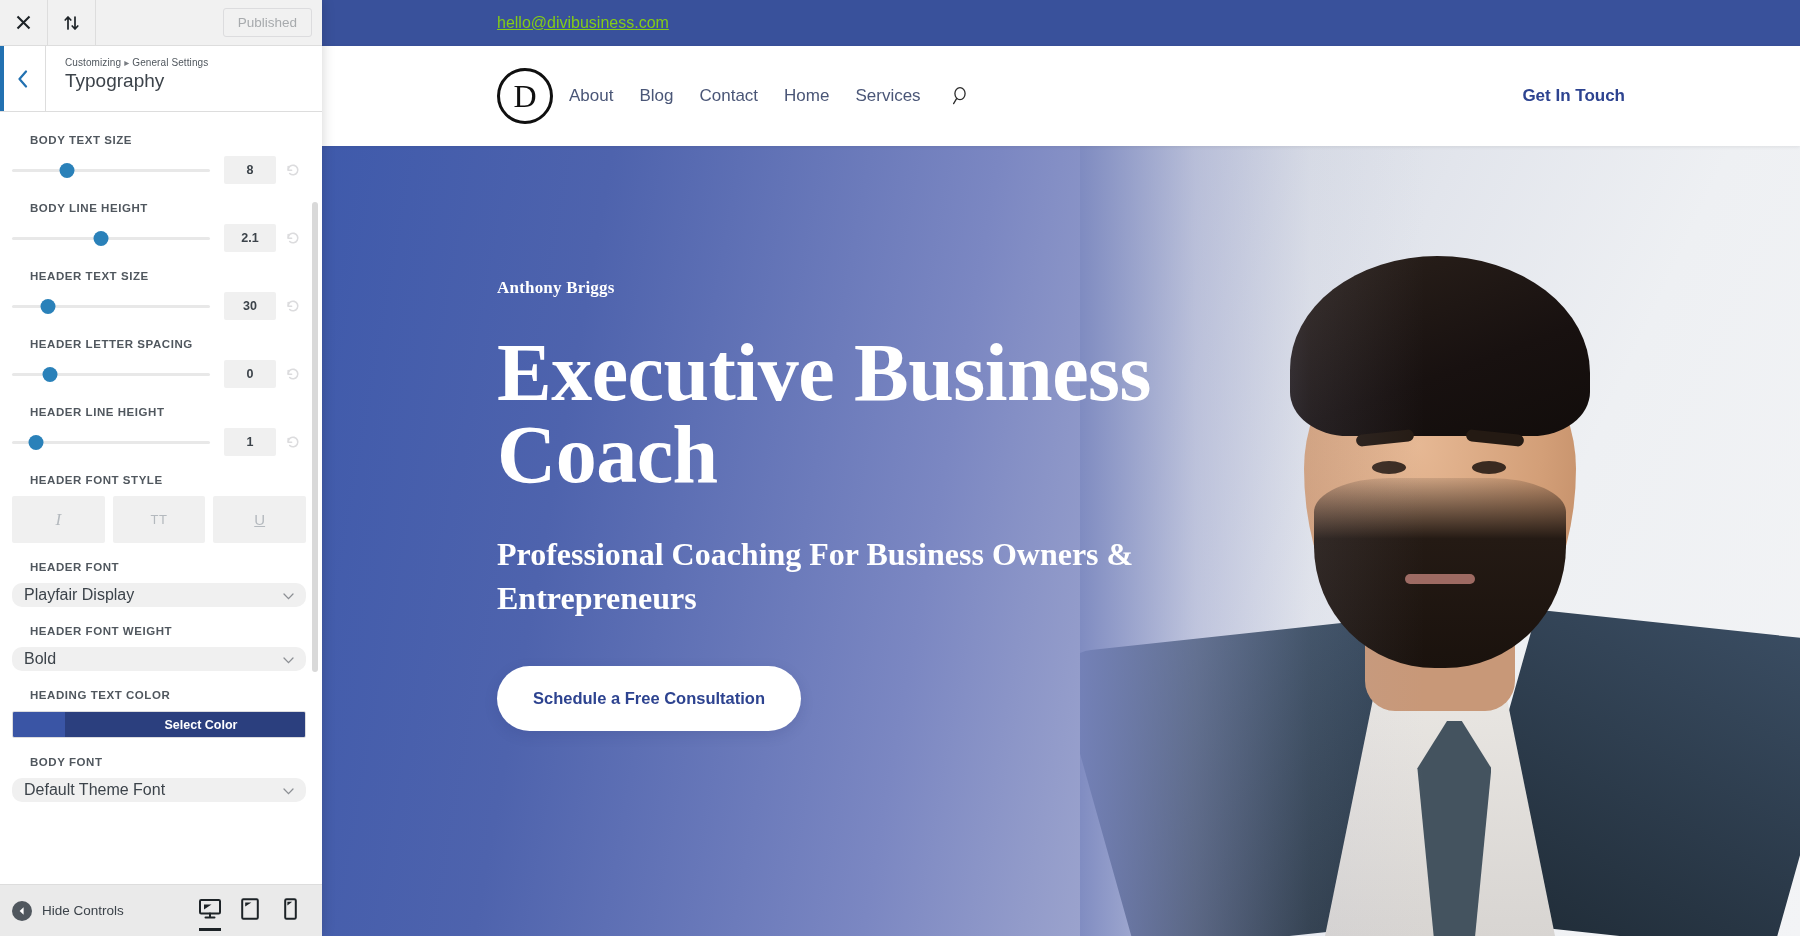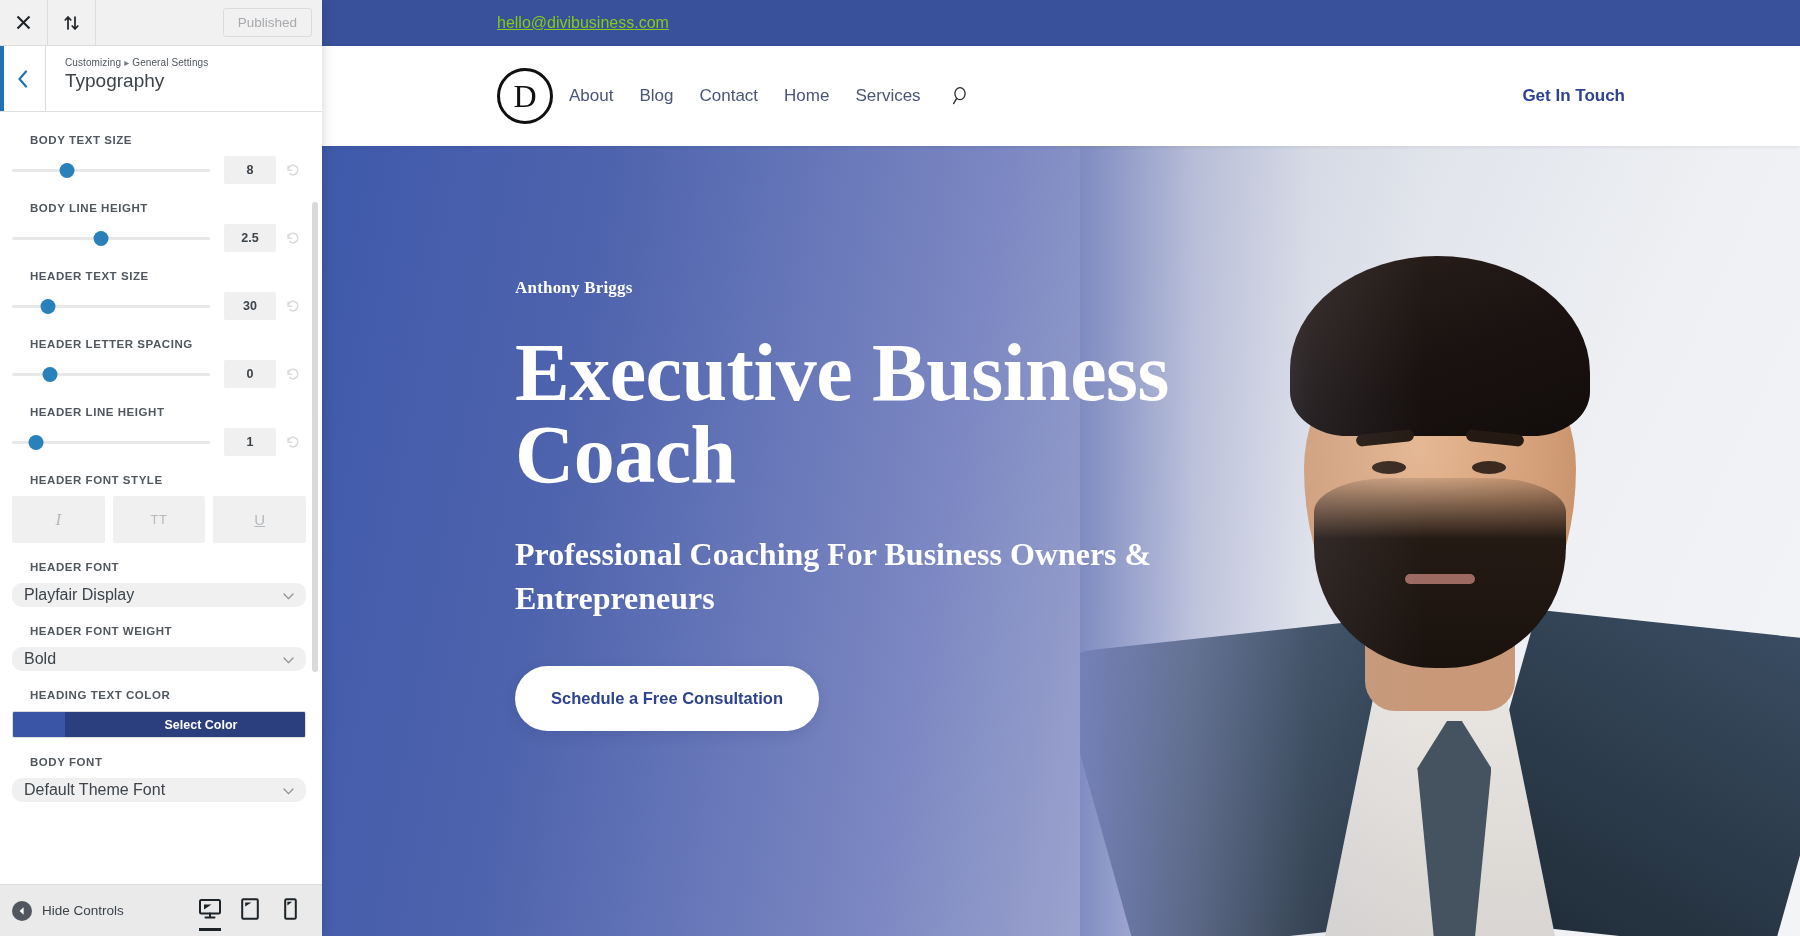--- a/index.html
+++ b/index.html
@@ -238,21 +238,21 @@
   .ph-eyeL, .ph-eyeR { position:absolute; bottom: 462px; width: 34px; height: 13px;
     background:#3a2a20; border-radius: 50%; }
   .ph-eyeL { left: calc(50% - 68px); } .ph-eyeR { left: calc(50% + 32px); }
   .ph-browL, .ph-browR { position:absolute; bottom: 492px; width: 58px; height: 12px;
     background:#241a13; border-radius: 8px; }
   .ph-browL { left: calc(50% - 84px); transform: rotate(-6deg); }
   .ph-browR { left: calc(50% + 26px); transform: rotate(6deg); }
   .ph-fade { position:absolute; inset:0;
     background: linear-gradient(90deg, rgba(120,133,190,.92) 0%, rgba(150,158,204,.45) 16%, rgba(180,185,214,.10) 32%, rgba(255,255,255,0) 48%); }
 
-  .hero-content { position:absolute; left: 193px; top: 132px; width: 700px; z-index: 2;}
+  .hero-content { position:absolute; left: 175px; top: 132px; width: 700px; z-index: 2;}
   .hero-eyebrow {
     font-family:"Liberation Serif", serif; font-weight: bold;
     color: #ffffff; font-size: 17px; letter-spacing: .2px;
   }
   .hero-h1 {
     font-family:"Liberation Serif", serif; font-weight: bold;
     color:#ffffff; font-size: 82px; line-height: 1; margin-top: 34px;
     letter-spacing: -.5px;
   }
   .hero-sub {
@@ -323,21 +323,21 @@
         </div>
       </div>
 
       <div class="ctrl">
         <span class="ctrl-label">BODY LINE HEIGHT</span>
         <div class="slider-row">
           <div class="slider-wrap">
             <div class="slider-track"></div>
             <div class="slider-knob" style="left:45%"></div>
           </div>
-          <div class="slider-num">2.5</div>
+          <div class="slider-num">2.1</div>
           <div class="slider-reset">
             <svg width="16" height="16" viewBox="0 0 16 16" aria-hidden="true">
               <path d="M3.2 8a4.8 4.8 0 1 1 1.5 3.5" stroke="#dcdcde" stroke-width="1.6" fill="none" stroke-linecap="round"></path>
               <path d="M3.2 4.6 L3.2 8.2 L6.6 8.2" stroke="#dcdcde" stroke-width="1.6" fill="none" stroke-linecap="round" stroke-linejoin="round"></path>
             </svg>
           </div>
         </div>
       </div>
 
       <div class="ctrl">

